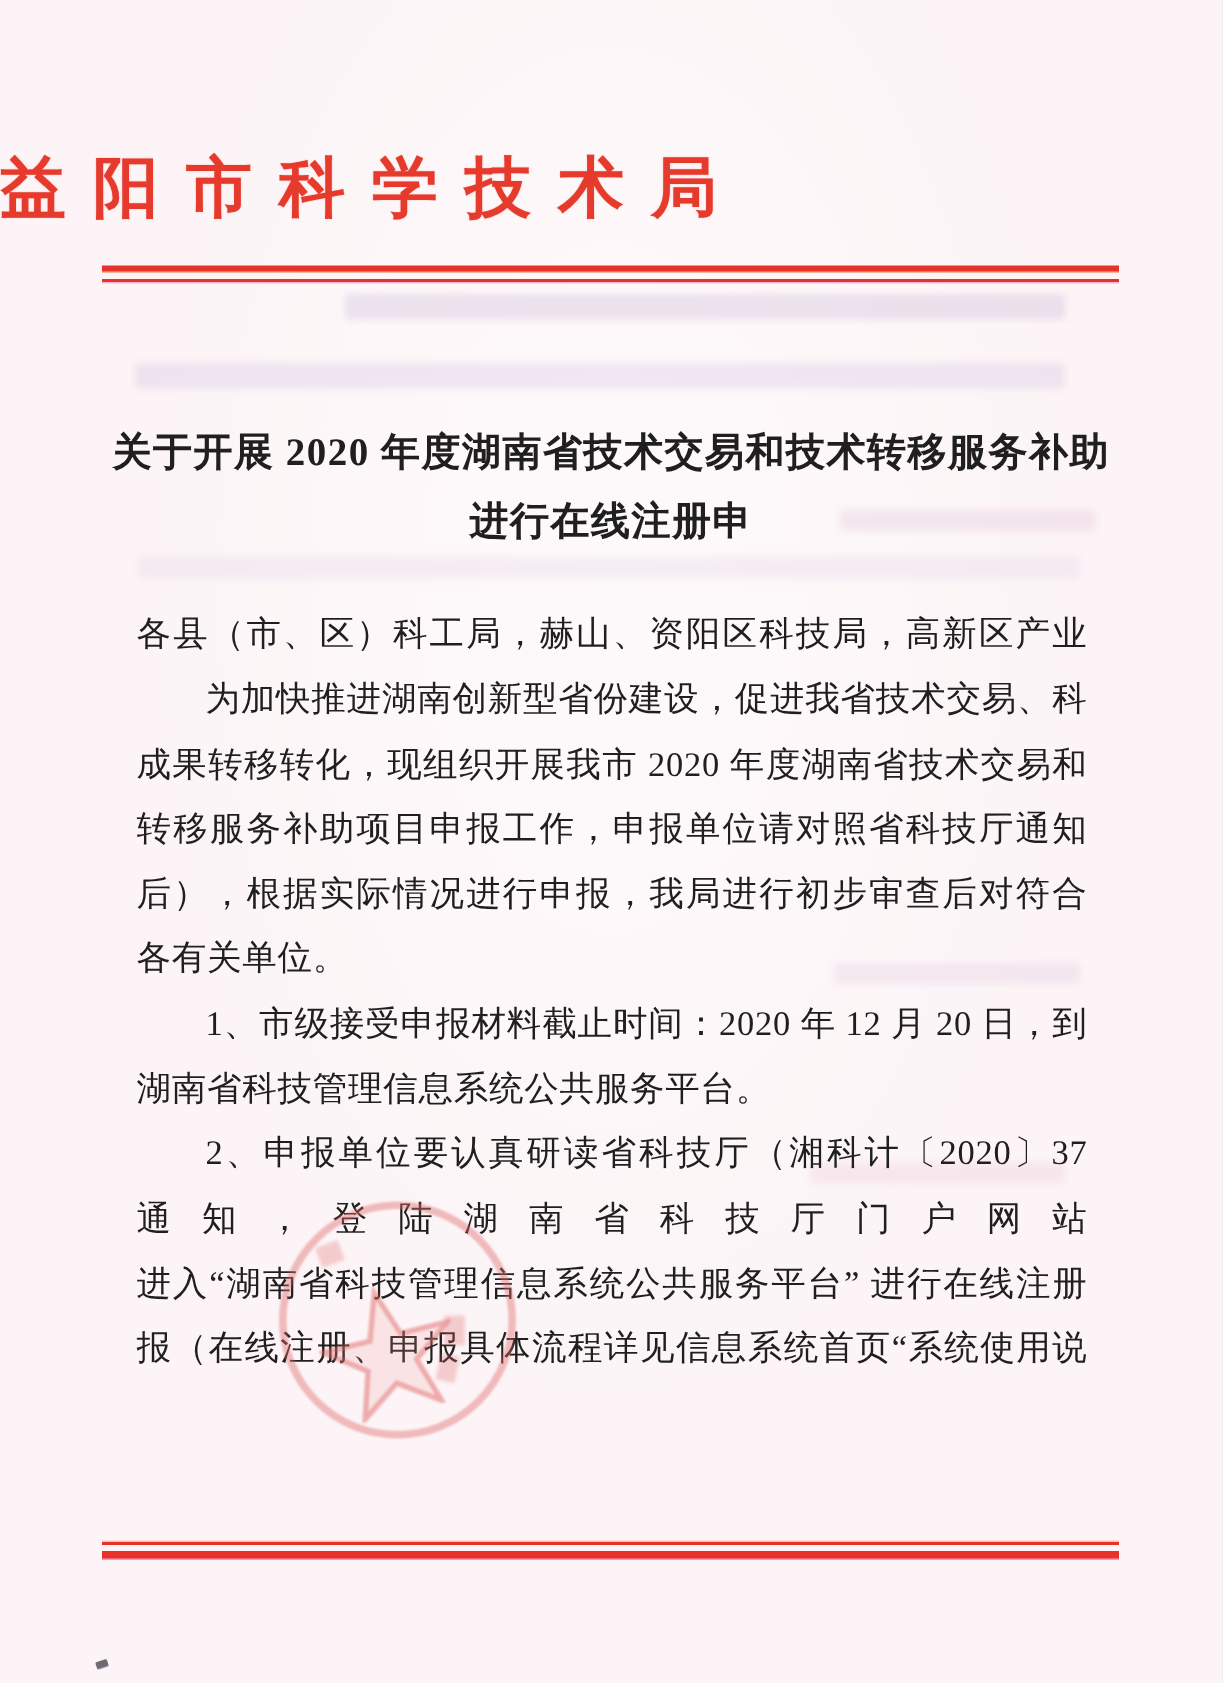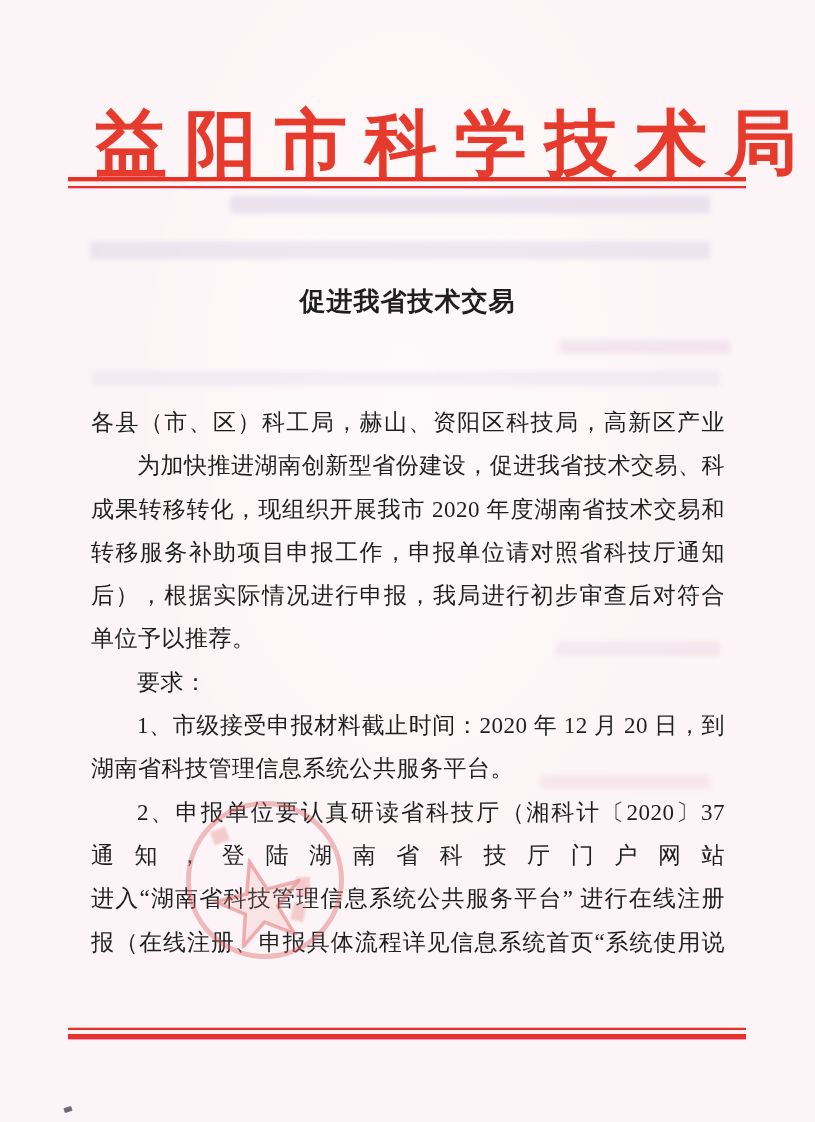--- a/index.html
+++ b/index.html
@@ -18,22 +18,22 @@
       radial-gradient(ellipse at 50% 35%, rgba(255,255,255,0.55) 0%, rgba(255,255,255,0) 60%),
       var(--page-bg);
     overflow:hidden;
     font-family:"Liberation Serif","DejaVu Serif",serif;
     color:var(--text-color);
   }
 
   
   .agency-name{
     position:absolute;top:96px;left:0;right:0;
-    text-align:right;
-    font-size:72px;font-weight:bold;
+    text-align:left;
+    font-size:44px;font-weight:bold;
     letter-spacing:18px;
     color:var(--header-red);
     white-space:nowrap;
     text-shadow:0 0 1px rgba(230,58,45,0.4);
   }
   .rule{position:absolute;left:68px;width:678px;background:var(--rule-red);}
   .rule-top-thick{top:177px;height:4px;box-shadow:0 1px 0 rgba(240,120,60,0.5);}
   .rule-top-thin{top:186px;height:2px;box-shadow:0 1px 0 rgba(235,80,160,0.4);}
   .rule-bottom-thin{top:1028px;height:2px;box-shadow:0 -1px 0 rgba(240,120,60,0.4);}
   .rule-bottom-thick{top:1034px;height:5px;box-shadow:0 1px 0 rgba(235,60,160,0.5);}
@@ -101,31 +101,31 @@
   <div class="ghost g4"></div>
   <div class="ghost g5"></div>
   <div class="ghost g6"></div>
   <div class="ghost speck"></div>
 
   <div class="agency-name">益阳市科学技术局</div>
   <div class="rule rule-top-thick"></div>
   <div class="rule rule-top-thin"></div>
 
   <div class="doc-title">
-    <div>促进我省技术交易</div>
+    <div>关于开展 2020 年度湖南省技术交易和技术转移服务补助</div>
+    <div>进行在线注册申</div>
   </div>
 
   <div class="body-text">
     <div class="bline fill">各县（市、区）科工局，赫山、资阳区科技局，高新区产业发展</div>
     <div class="bline fill ind">为加快推进湖南创新型省份建设，促进我省技术交易、科技</div>
     <div class="bline fill">成果转移转化，现组织开展我市 2020 年度湖南省技术交易和技术</div>
     <div class="bline fill">转移服务补助项目申报工作，申报单位请对照省科技厅通知（附</div>
     <div class="bline fill">后），根据实际情况进行申报，我局进行初步审查后对符合条件的</div>
-    <div class="bline">单位予以推荐。</div>
-    <div class="bline ind">要求：</div>
+    <div class="bline">各有关单位。</div>
     <div class="bline fill ind">1、市级接受申报材料截止时间：2020 年 12 月 20 日，到期</div>
     <div class="bline">湖南省科技管理信息系统公共服务平台。</div>
     <div class="bline fill ind">2、申报单位要认真研读省科技厅（湘科计〔2020〕37 号）</div>
     <div class="bline fill">通知，登陆湖南省科技厅门户网站（http://kjt.hunan.gov.cn），</div>
     <div class="bline fill">进入“湖南省科技管理信息系统公共服务平台” 进行在线注册申</div>
     <div class="bline fill">报（在线注册、申报具体流程详见信息系统首页“系统使用说明”），</div>
   </div>
 
   <div class="seal">
     <div class="seal-ring"></div>

